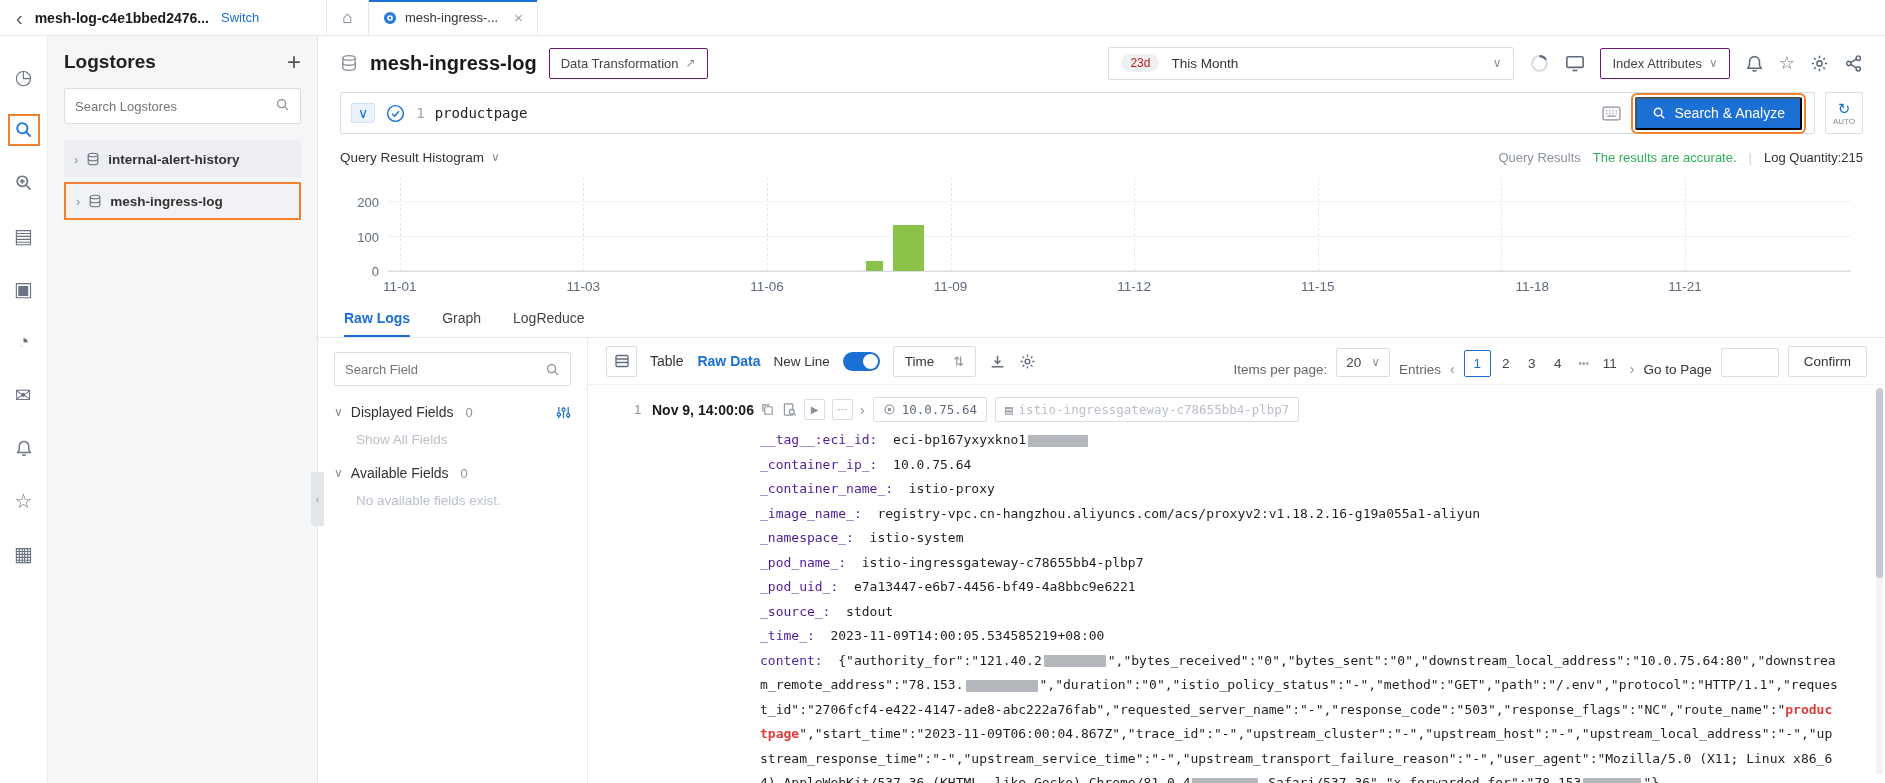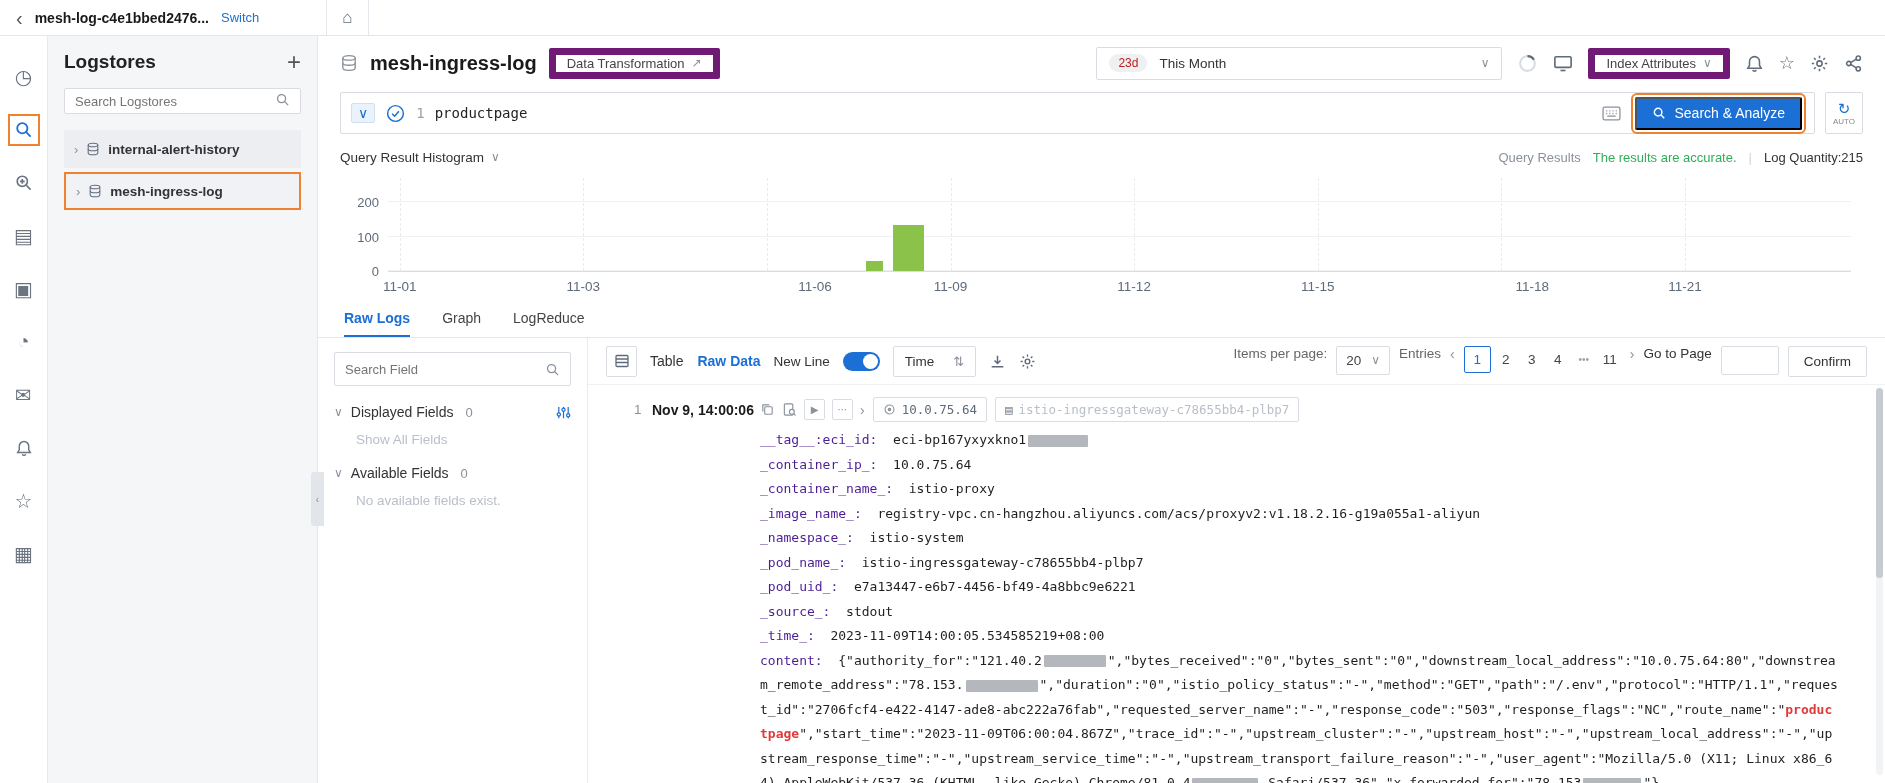--- a/index.html
+++ b/index.html
@@ -24,36 +24,36 @@
 .rail{width:48px;flex:none;border-right:1px solid #e8eaed;display:flex;flex-direction:column;align-items:center;padding-top:14px;background:#fff}
 .rail-item{width:48px;height:53px;display:flex;align-items:center;justify-content:center;color:#6b7480;font-size:20px}
 .rail-item .hl-box{width:32px;height:32px;display:flex;align-items:center;justify-content:center;border:2px solid #f0812f}
 .rail-item.active{color:#1b6fd5}
 
 
 .sidebar{width:270px;flex:none;background:#f5f6f8;border-right:1px solid #e3e6ea;padding:14px 16px;position:relative}
 .sb-head{display:flex;align-items:center;justify-content:space-between;margin-bottom:14px}
 .sb-title{font-size:19px;font-weight:bold;color:#222}
 .sb-plus{font-size:24px;color:#555;line-height:1}
-.sb-search{display:flex;align-items:center;background:#fff;border:1px solid #d9dde3;height:26px;padding:8px 10px;margin-bottom:16px;border-radius:2px}
+.sb-search{display:flex;align-items:center;background:#fff;border:1px solid #d9dde3;height:36px;padding:8px 10px;margin-bottom:16px;border-radius:2px}
 .sb-search input{border:0;outline:0;flex:1;font-size:13px;color:#333;background:transparent;font-family:inherit}
 .sb-search .sicon{color:#8a919b}
 .tree-item{display:flex;align-items:center;gap:8px;height:38px;padding:0 10px;font-size:13.5px;color:#333;font-weight:bold;margin-bottom:4px}
 .tree-item.first{background:#eceef2}
 .tree-item.highlighted{background:#f0f2f5;border:2px solid #f0812f}
 .expander{color:#8a919b;font-size:13px;font-weight:normal}
 .dbicon{color:#5f6b7a;display:flex}
 .collapse-handle{position:absolute;right:-7px;top:436px;width:13px;height:54px;background:#e2e5e9;border-radius:3px 0 0 3px;display:flex;align-items:center;justify-content:center;color:#8a919b;font-size:10px;z-index:5}
 
 
 .main{flex:1;display:flex;flex-direction:column;min-width:0}
 .mheader{height:54px;display:flex;align-items:center;padding:0 22px;gap:12px}
 .hdbicon{color:#8a919b;display:flex}
 .mtitle{font-size:20px;font-weight:bold;color:#1a1a1a;white-space:nowrap}
-.btn-outline{display:inline-flex;align-items:center;gap:7px;border:7px solid #701a75;height:31px;padding:0 11px;font-size:13px;color:#444;background:#fff;border-radius:2px;white-space:nowrap}
+.btn-outline{display:inline-flex;align-items:center;gap:7px;border:1px solid #701a75;height:31px;padding:0 11px;font-size:13px;color:#444;background:#fff;border-radius:2px;white-space:nowrap}
 .ext{font-size:12px;color:#8a919b}
 .mh-right{margin-left:auto;display:flex;align-items:center;gap:15px}
 .time-select{display:flex;align-items:center;gap:12px;border:1px solid #d9dde3;height:33px;width:406px;padding:0 12px;border-radius:2px}
 .badge{background:#eef0f2;color:#b91c1c;border-radius:10px;padding:2px 9px;font-size:12px}
 .tsel-val{font-size:13.5px;color:#333}
 .chev{color:#8a919b;font-size:12px;margin-left:auto}
 .hicon{color:#5f6b7a;display:flex;align-items:center}
 .glyphicon{font-size:18px;color:#5f6b7a;line-height:1}
 
 
@@ -104,21 +104,21 @@
 .icon-btn{width:31px;height:31px;border:1px solid #d9dde3;border-radius:2px;display:flex;align-items:center;justify-content:center;color:#5f6b7a;background:#fff;flex:none}
 .seg{display:flex;align-items:center;gap:14px;font-size:14px}
 .seg-table{color:#333}
 .seg-raw{color:#1b6fd5;font-weight:bold}
 .nl-label{font-size:13.5px;color:#333}
 .toggle{width:37px;height:19px;background:#1b6fd5;border-radius:10px;position:relative;flex:none}
 .toggle::after{content:"";position:absolute;right:2px;top:2px;width:15px;height:15px;background:#fff;border-radius:50%}
 .time-btn{border:1px solid #d9dde3;height:31px;padding:0 11px;display:flex;align-items:center;gap:19px;font-size:13.5px;border-radius:2px;background:#fff;color:#333}
 .sorticon{color:#8a919b;font-size:13px}
 .tool-glyph{color:#5f6b7a;display:flex}
-.pager{margin-left:auto;display:flex;align-items:flex-start;gap:9px;font-size:13.5px;color:#444}
+.pager{margin-left:auto;display:flex;align-items:flex-end;gap:9px;font-size:13.5px;color:#444}
 .mini-select{border:1px solid #d9dde3;height:29px;padding:0 9px;display:flex;align-items:center;gap:10px;border-radius:2px;font-size:13.5px}
 .pchev{color:#8a919b;font-size:14px}
 .page{min-width:22px;height:27px;display:flex;align-items:center;justify-content:center;padding:0 4px;cursor:pointer}
 .page.active{border:1px solid #1b6fd5;color:#1b6fd5;border-radius:2px;min-width:27px}
 .page.dots{color:#99a0a8;font-size:10px}
 .goto-label{color:#333;white-space:nowrap}
 .goto-input{width:58px;height:29px;border:1px solid #d9dde3;border-radius:2px;outline:0;padding:0 6px;font-family:inherit}
 .confirm{border:1px solid #d9dde3;height:31px;padding:0 15px;display:flex;align-items:center;border-radius:2px;font-size:13.5px;background:#fff;color:#333}
 
 
@@ -147,20 +147,29 @@
 <div class="topbar">
   <div class="tb-left">
     <span class="back">‹</span>
     <span class="proj">mesh-log-c4e1bbed2476...</span>
     <a class="switch">Switch</a>
   </div>
   <div class="tabstrip">
     <div class="hometab">
       <span>⌂</span>
     </div>
+    <div class="tab">
+      <svg width="14" height="14" viewBox="0 0 16 16">
+          <circle cx="8" cy="8" r="7" fill="#2a7de1"></circle>
+          <circle cx="8" cy="8" r="3.2" fill="#fff"></circle>
+          <circle cx="8" cy="8" r="1.4" fill="#2a7de1"></circle>
+        </svg>
+      <span>mesh-ingress-...</span>
+      <span class="close">×</span>
+    </div>
   </div>
 </div>
 
 <div class="app">
 
   <div class="rail">
     <div class="rail-item">
         <span>◷</span>
       </div>
     <div class="rail-item active">
@@ -366,21 +375,21 @@
           <div class="vgrid" style="left: 51%;"></div>
           <div class="vgrid" style="left: 63.55%;"></div>
           <div class="vgrid" style="left: 76.1%;"></div>
           <div class="vgrid" style="left: 88.65%;"></div>
           <div class="bar" style="left: 32.7%; width: 17px; height: 10.3704%; background: rgb(139, 195, 74);"></div>
           <div class="bar" style="left: 34.5%; width: 31px; height: 49.6296%; background: rgb(139, 195, 74);"></div>
         </div>
       <div class="xaxis">
           <div class="xlab" style="left: 0.8%;">11-01</div>
           <div class="xlab" style="left: 13.35%;">11-03</div>
-          <div class="xlab" style="left: 25.9%; margin-left: 48px;">11-06</div>
+          <div class="xlab" style="left: 25.9%;">11-06</div>
           <div class="xlab" style="left: 38.45%;">11-09</div>
           <div class="xlab" style="left: 51%;">11-12</div>
           <div class="xlab" style="left: 63.55%;">11-15</div>
           <div class="xlab" style="left: 76.1%; margin-left: 31px;">11-18</div>
           <div class="xlab" style="left: 88.65%;">11-21</div>
         </div>
     </div>
 
     <div class="rtabs">
         <div class="rtab active">Raw Logs</div>

